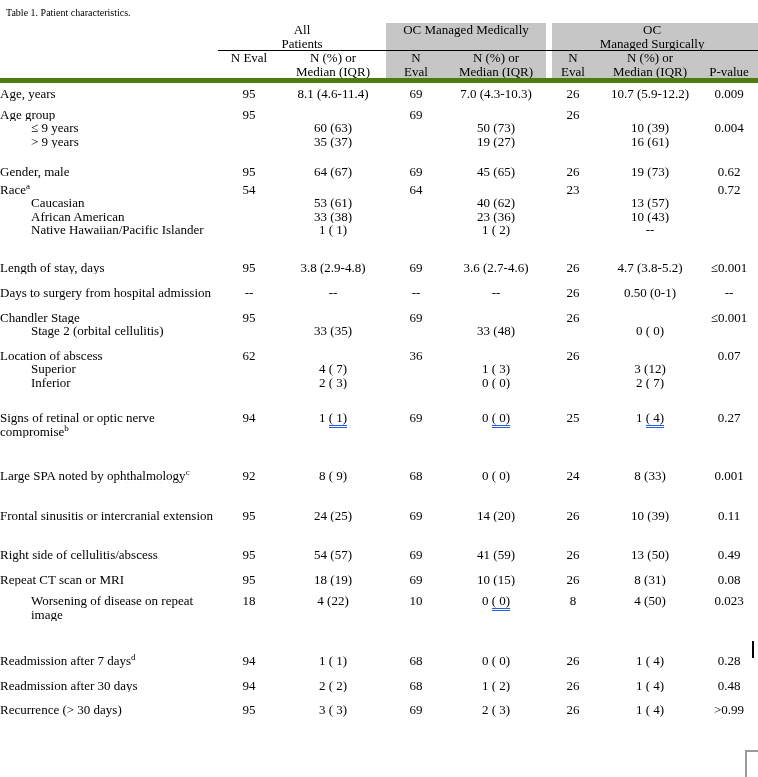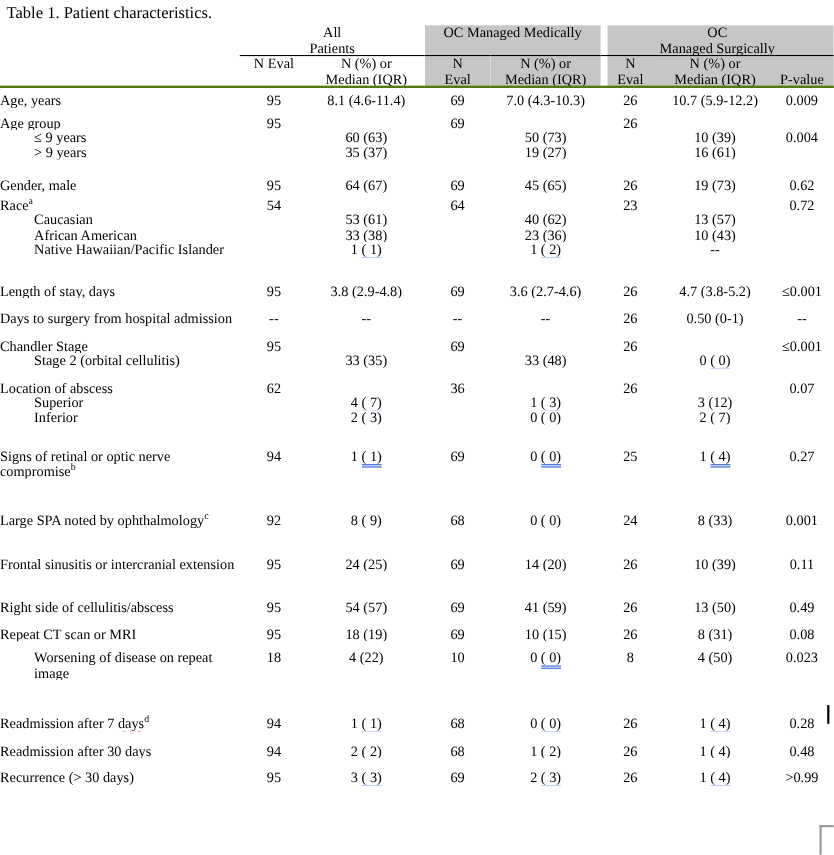--- a/index.html
+++ b/index.html
@@ -1,29 +1,29 @@
 <!DOCTYPE html>
 <html style="--shade: #c6c6c6; --gram: #2a5bdb; --spell: #e03c31;"><head>
 <meta charset="utf-8">
 <style>
   :root{ --shade:#c6c6c6; --gram:#2a5bdb; --spell:#e03c31; }
   html,body{margin:0;padding:0;background:#fff;}
   body{width:758px;height:777px;overflow:hidden;position:relative;
        font-family:"Liberation Serif","DejaVu Serif",serif;color:#000;}
   .page{position:relative;width:758px;height:777px;}
-  .title{font-size:15px;line-height:13px;padding:6px 0 4px 6px;}
+  .title{font-size:10px;line-height:13px;padding:6px 0 4px 6px;}
   table{border-collapse:collapse;table-layout:fixed;width:758px;font-size:13px;font-family:Liberation Serif, serif;}
   td{padding:0;vertical-align:top;line-height:13.5px;overflow:hidden;}
   
   thead td{text-align:center;white-space:pre-line;}
   tr.grp td{height:26px;}
   tr.grp td.hline{border-bottom:1px solid #000;}
   tr.grp td.shade{background:var(--shade);margin-left:28px;}
   tr.grp td.shadegap{background:linear-gradient(90deg,#fff 0 6px,var(--shade) 6px);}
-  tr.sub td{height:27px;border-bottom:2px solid #4d7c0f;}
+  tr.sub td{height:27px;border-bottom:5px solid #4d7c0f;}
   tr.sub td.shade{background:var(--shade);}
   tr.sub td.shadegap{background:linear-gradient(90deg,#fff 0 6px,var(--shade) 6px);}
   tr.sub td.vtop{vertical-align:top;}
   tr.sub td.vbot{vertical-align:bottom;}
   
   tbody td{padding-top:var(--g,0px);}
   tbody td.lbl{text-align:left;padding-left:0;}
   tbody td.lbl.ind{padding-left:31px;}
   tbody td.c{text-align:center;white-space:pre-line;}
   .gu{border-bottom:3px double var(--gram);}

